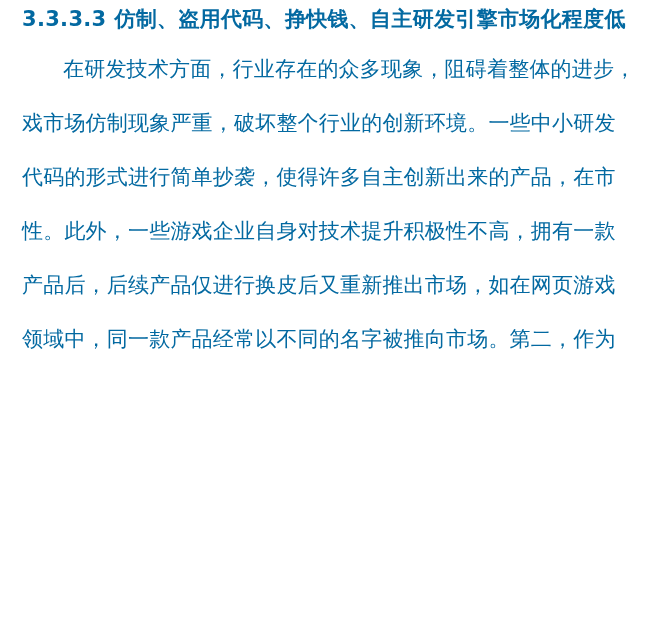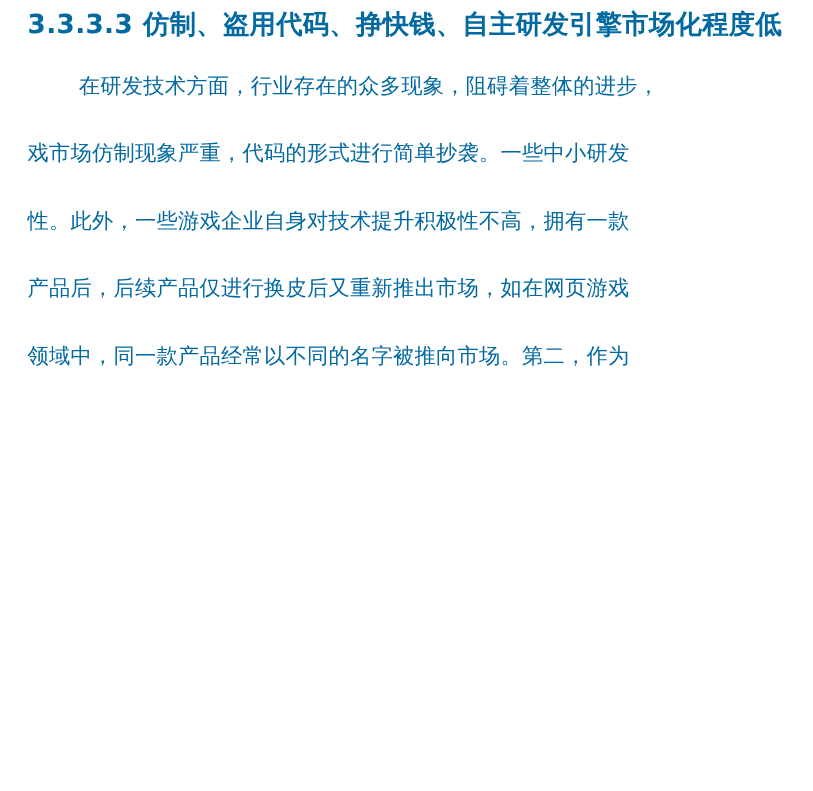--- a/index.html
+++ b/index.html
@@ -10,35 +10,36 @@
       font-weight: bold;
       font-size: 21px;
       line-height: 50px;
       margin: 0;
       letter-spacing: 0.3px;
       white-space: nowrap;
     }
     .heading .num { margin-right: 8px; }
     .line {
       font-family: "DejaVu Sans", sans-serif;
-      font-size: 17px;
+      font-size: 21px;
       line-height: 54px;
       white-space: nowrap;
       letter-spacing: 0.2px;
     }
     .indent { padding-left: 41px; }
   </style>
 </head>
 <body>
 
 <div class="page">
   <h3 class="heading" style="margin-top:-6px;">
     <span class="num">3.3.3.3</span><span>仿制、盗用代码、挣快钱、自主研发引擎市场化程度低</span>
   </h3>
 
   <div style="margin-top:-2px;">
     <div class="line indent">在研发技术方面，行业存在的众多现象，阻碍着整体的进步，</div>
-    <div class="line">戏市场仿制现象严重，代码的形式进行简单抄袭。一些中小研发</div>
+    <div class="line">戏市场仿制现象严重，破坏整个行业的创新环境。一些中小研发</div>
+    <div class="line">代码的形式进行简单抄袭，使得许多自主创新出来的产品，在市</div>
     <div class="line">性。此外，一些游戏企业自身对技术提升积极性不高，拥有一款</div>
     <div class="line">产品后，后续产品仅进行换皮后又重新推出市场，如在网页游戏</div>
     <div class="line">领域中，同一款产品经常以不同的名字被推向市场。第二，作为</div>
   </div>
 </div>
 
 </body></html>

